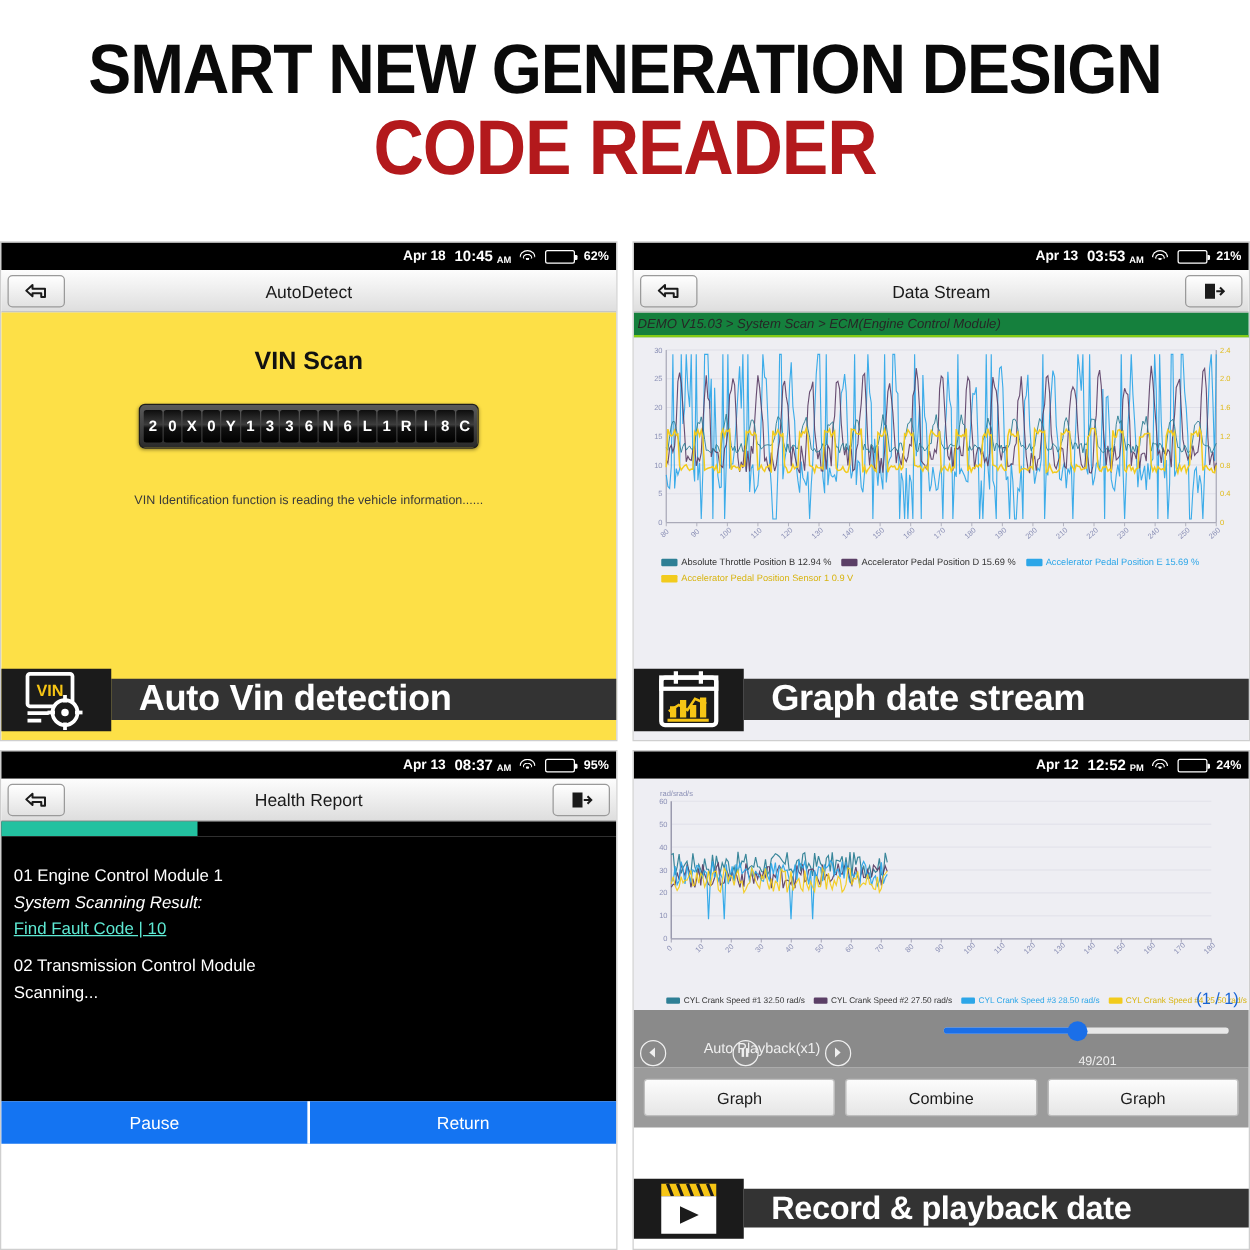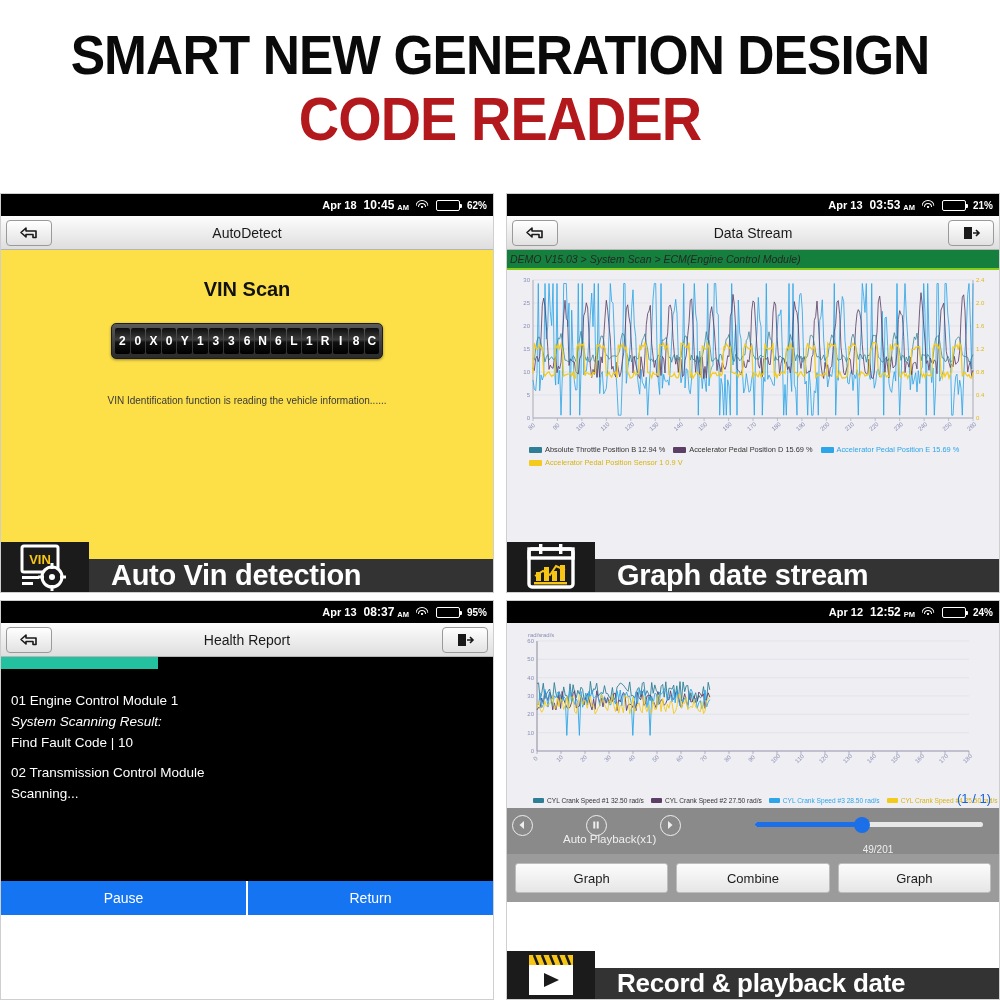--- a/index.html
+++ b/index.html
@@ -121,21 +121,21 @@
   }
   .vin-msg {
     text-align: center; font-size: 10px; color: #3a3a3a;
     margin-top: 36px;
   }
 
   
   .caption {
     position: absolute; left: 0; bottom: 0;
     width: 494px; height: 65px;
-    display: flex; align-items: flex-end; margin-top: 20px;
+    display: flex; align-items: center; margin-top: 20px;
   }
   .cap-icon {
     width: 88px; background: #1b1b1b;
     display: flex; align-items: center; justify-content: center;
   }
   .cap-text {
     flex: 1; background: #333333;
     display: flex; align-items: center;
     padding-left: 22px;
     color: #fff; font-weight: bold; font-size: 29px;
@@ -161,21 +161,21 @@
   .lg-sw { width: 13px; height: 6px; border-radius: 1px; display: inline-block; }
 
   
   .hr-progress { height: 12px; background: #000; }
   .hr-progress .bar { height: 100%; background: #23c1a0; }
   .hr-body {
     background: #000; height: 212px;
     padding: 22px 10px 0; color: #fff; font-size: 13.5px; line-height: 1.55;
   }
   .hr-ital { font-style: italic; }
-  .hr-red { color: #ffffff; }
+  .hr-red { color: #5eead4; text-decoration: underline; }
   .hr-gap { height: 9px; }
   .hr-buttons { display: flex; height: 34px; }
   .hr-btn {
     flex: 1; background: #1474f2; color: #fff;
     display: flex; align-items: center; justify-content: center;
     font-size: 14px;
   }
   .hr-btn + .hr-btn { border-left: 2px solid #fff; }
 
   
@@ -184,21 +184,21 @@
     position: absolute; left: 26px; right: 6px; bottom: 4px;
     display: flex; align-items: center; gap: 7px; font-size: 6.6px;
     white-space: nowrap;
   }
   .dr-page {
     position: absolute; right: 8px; bottom: 2px;
     color: #1663d6; font-size: 13px;
   }
   .dr-playbar {
     height: 46px; background: #8a8a8a; position: relative;
-    display: flex; align-items: flex-start; padding-top: 5px;
+    display: flex; align-items: flex-end; padding-top: 5px;
   }
   .pb-btn {
     width: 30px; height: 24px; display: flex; align-items: center; justify-content: center;
   }
   .circ {
     width: 21px; height: 21px; border-radius: 50%;
     border: 1.6px solid #efefef; display: flex; align-items: center; justify-content: center;
   }
   .pb-label {
     position: absolute; left: 56px; top: 25px;

